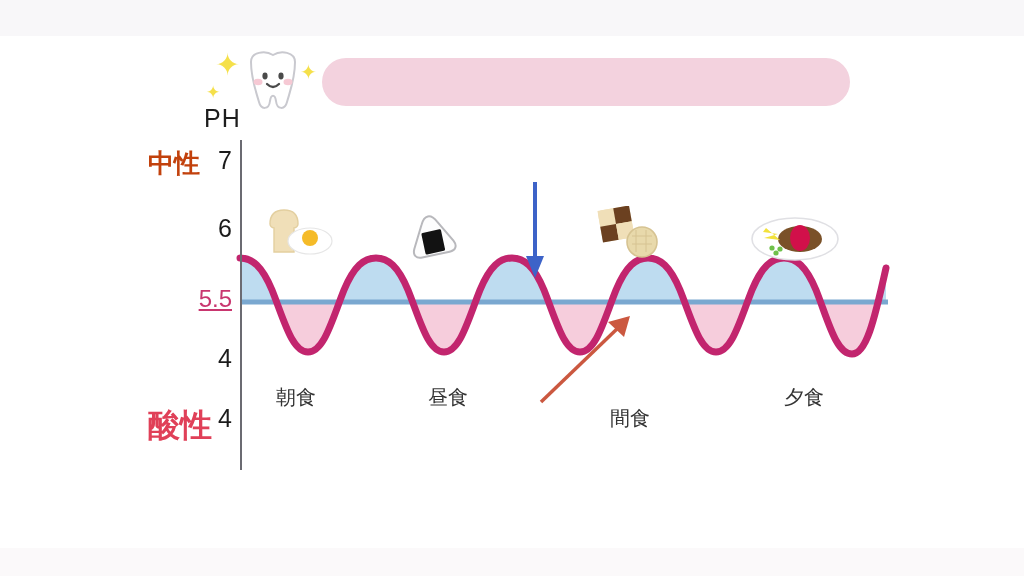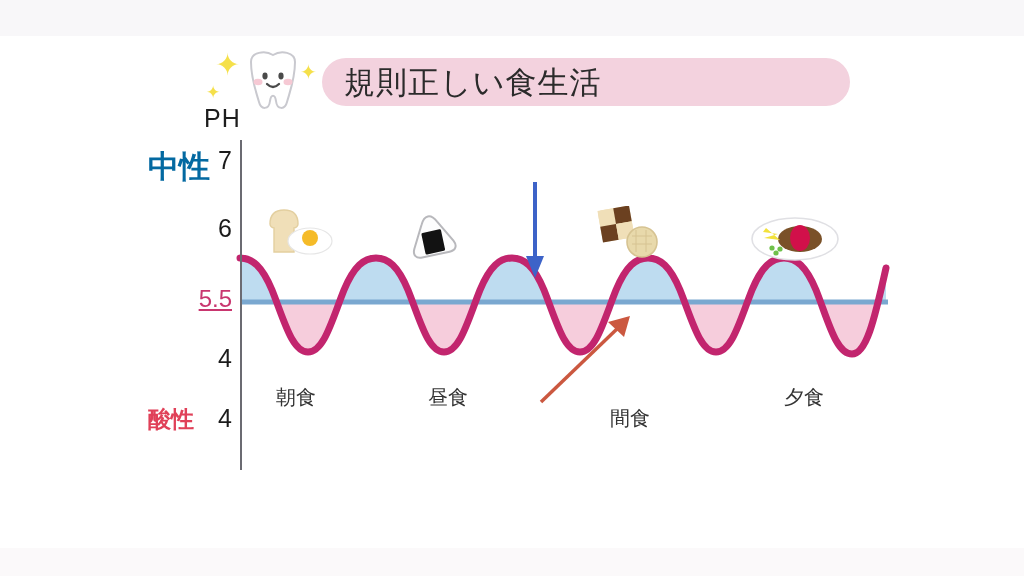--- a/index.html
+++ b/index.html
@@ -91,29 +91,29 @@
   #tick-7  { left: 172px; top: 146px; }
   #tick-6  { left: 172px; top: 214px; }
   #tick-55 { left: 162px; top: 285px; font-size: 24px; color: #c9366f; width: 70px; text-decoration: underline;}
   #tick-4a { left: 172px; top: 344px; }
   #tick-4b { left: 172px; top: 404px; }
 
   #label-neutral {
     position: absolute;
     left: 148px;
     top: 146px;
-    font-size: 31px;
+    font-size: 26px;
     font-weight: bold;
-    color: #0369a1;
+    color: #c2410c;
   }
   #label-acid {
     position: absolute;
     left: 148px;
     top: 404px;
-    font-size: 23px;
+    font-size: 32px;
     font-weight: bold;
     color: #e04058;
   }
   #ph-caption {
     position: absolute;
     left: 204px;
     top: 104px;
     font-size: 25px;
     color: #1d1d1d;
     letter-spacing: 1px;
@@ -160,21 +160,20 @@
 </style>
 </head>
 <body>
 
 <div id="stage">
 
   <div class="letterbox top"></div>
   <div class="letterbox bottom"></div>
 
   <div id="title-banner"></div>
-  <div id="title-text">規則正しい食生活</div>
 
   <div id="tooth-mascot">
     <svg width="60" height="66" viewBox="0 0 60 66">
       <path d="M8 14 C8 4, 22 2, 30 7 C38 2, 52 4, 52 14 C52 30, 48 40, 44 54 C42 62, 34 62, 33 53 C32 46, 28 46, 27 53 C26 62, 18 62, 16 54 C12 40, 8 30, 8 14 Z" fill="#ffffff" stroke="#c9c9cf" stroke-width="2"></path>
       <ellipse cx="22" cy="28" rx="2.6" ry="3.4" fill="#4a4a4a"></ellipse>
       <ellipse cx="38" cy="28" rx="2.6" ry="3.4" fill="#4a4a4a"></ellipse>
       <path d="M24 36 Q30 42, 36 36" stroke="#4a4a4a" stroke-width="2.3" fill="none" stroke-linecap="round"></path>
       <ellipse cx="15" cy="34" rx="4.5" ry="3.2" fill="#f6c9d4"></ellipse>
       <ellipse cx="45" cy="34" rx="4.5" ry="3.2" fill="#f6c9d4"></ellipse>
     </svg>

